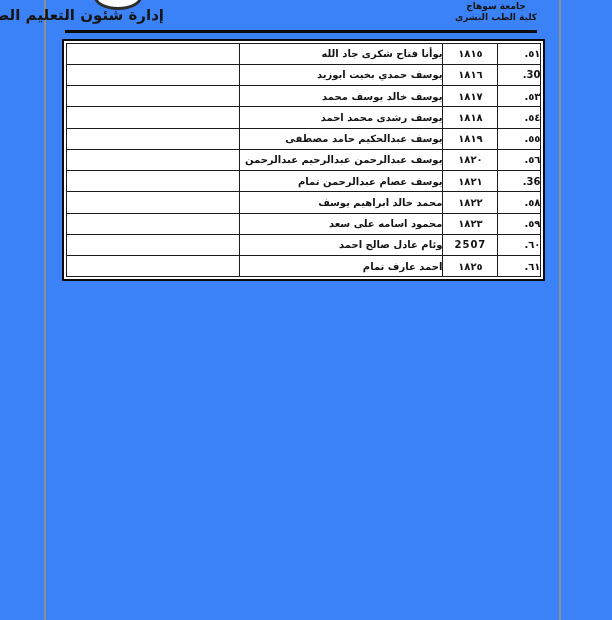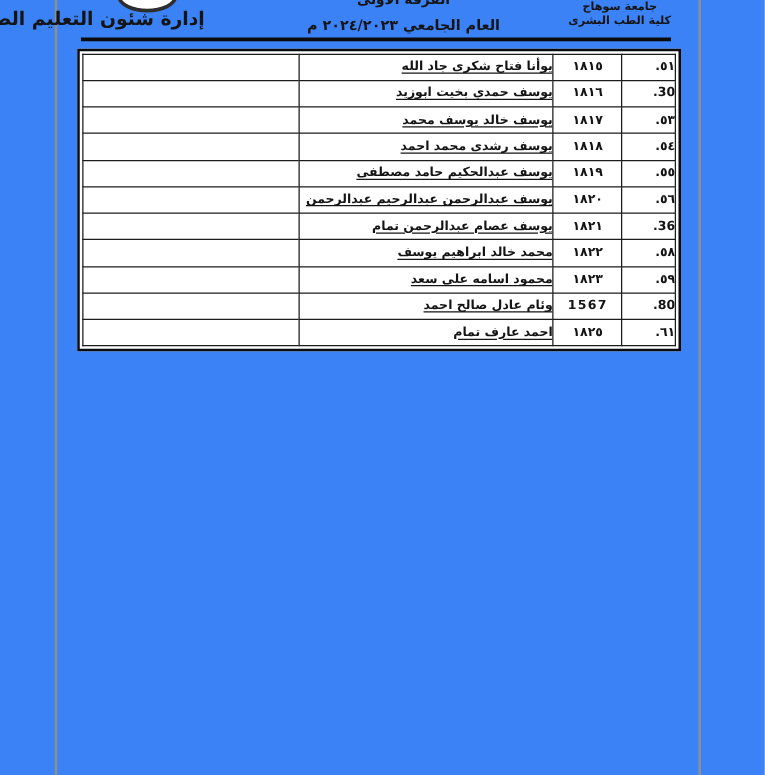--- a/index.html
+++ b/index.html
@@ -34,42 +34,38 @@
   table.roster{
     border-collapse:collapse;width:100%;height:100%;table-layout:fixed;
   }
   table.roster td{
     border:1px solid #1c1c1c;padding:0;font-weight:bold;font-size:10px;
     overflow:hidden;white-space:nowrap;
   }
   td.c-num{width:42px;text-align:right;font-size:9.5px;}
   td.c-id{width:54px;text-align:center;letter-spacing:1px;}
   td.c-name{width:202px;text-align:right;padding-right:10px;font-size:10.5px;}
-  td.c-name .uname{text-decoration:underline;text-underline-offset:2px;}
+  td.c-name .uname{text-underline-offset:2px;}
   td.c-empty{}
 </style>
 </head>
 <body>
 
 <div class="page">
 
   <div class="vrule left"></div>
   <div class="vrule right"></div>
 
   <div class="logo-frag"></div>
 
   <div class="hdr hdr-right">
     <div>جامعة سوهاج</div>
     <div>كلية الطب البشرى</div>
   </div>
 
-  <div class="hdr hdr-center">
-    <div class="hdr-title">الفرقة الاولى</div>
-    <div class="hdr-year">العام الجامعي ٢٠٢٤/٢٠٢٣ م</div>
-  </div>
 
   <div class="hdr hdr-left">إدارة شئون التعليم الطلاب</div>
 
   <div class="hrule"></div>
 
   <div class="tbl-frame">
     <table class="roster">
       <tbody id="roster-body">
   <tr>
     <td class="c-num">٥١.</td>
@@ -128,22 +124,22 @@
   </tr>
 
   <tr>
     <td class="c-num">٥٩.</td>
     <td class="c-id">١٨٢٣</td>
     <td class="c-name"><span class="uname">محمود اسامه على سعد</span></td>
     <td class="c-empty"></td>
   </tr>
 
   <tr>
-    <td class="c-num">80.</td>
-    <td class="c-id">1567</td>
+    <td class="c-num">٦٠.</td>
+    <td class="c-id">2507</td>
     <td class="c-name"><span class="uname">وئام عادل صالح احمد</span></td>
     <td class="c-empty"></td>
   </tr>
 
   <tr>
     <td class="c-num">٦١.</td>
     <td class="c-id">١٨٢٥</td>
     <td class="c-name"><span class="uname">احمد عارف تمام</span></td>
     <td class="c-empty"></td>
   </tr>

